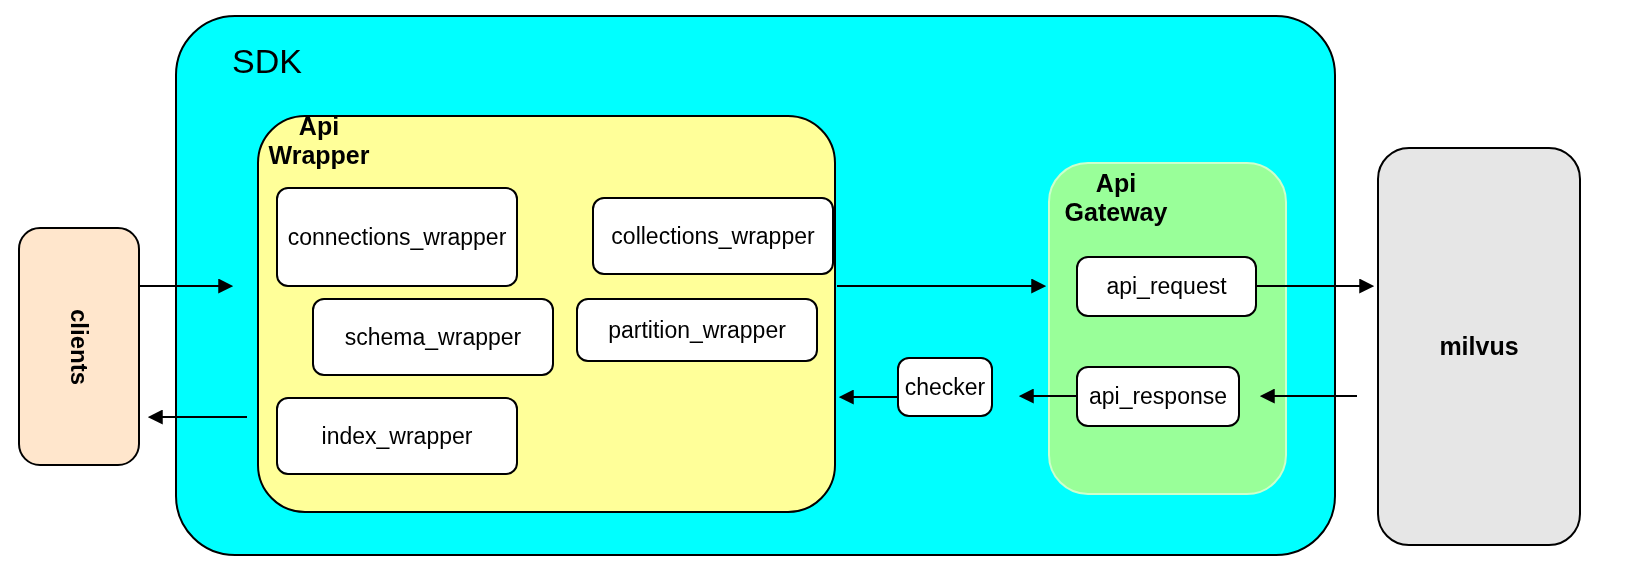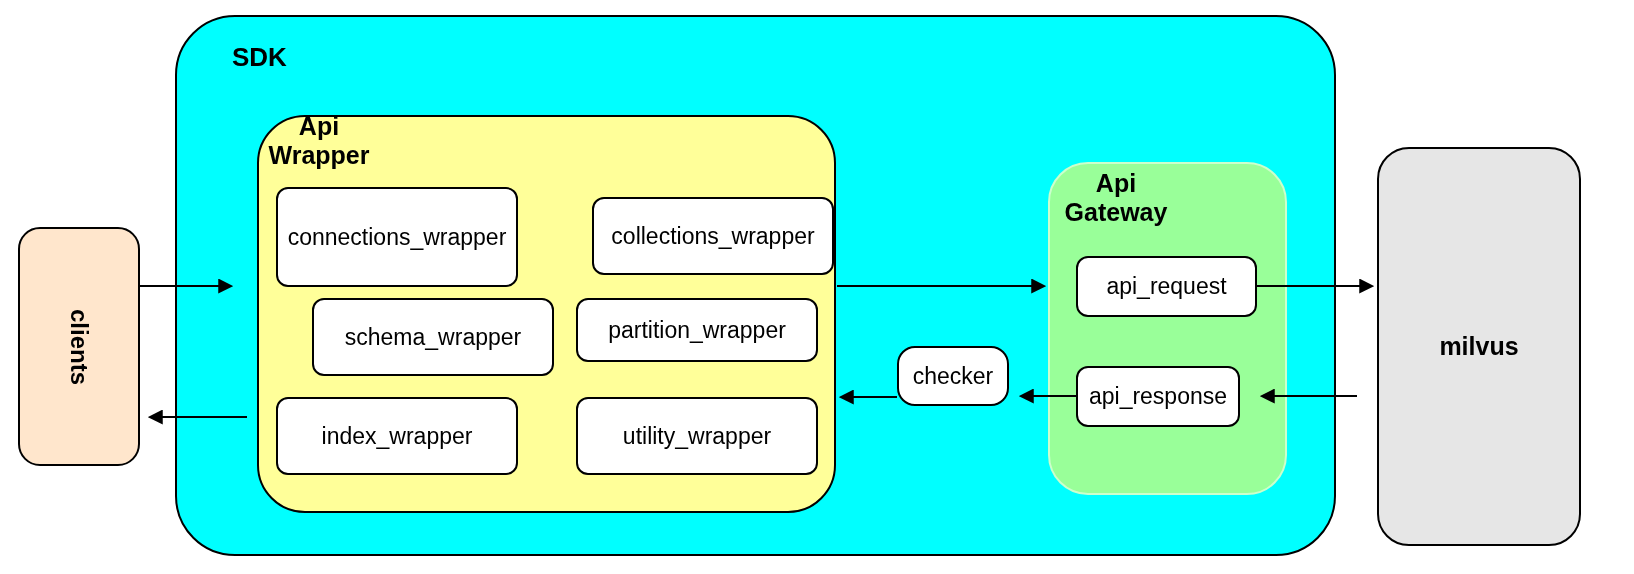--- a/index.html
+++ b/index.html
@@ -37,21 +37,21 @@
     display: flex; align-items: center; justify-content: center;
   }
   .clients {
     left: 18px; top: 227px; width: 122px; height: 239px;
     background: var(--clients-fill); border: 2px solid var(--border);
     border-radius: 22px;
     display: flex; align-items: center; justify-content: center;
   }
 
   
-  .sdk-label   { left: 232px; top: 42px; font-weight: bold; font-size: 26px; text-align: center; }
+  .sdk-label   { left: 232px; top: 42px; font-weight: normal; font-size: 34px; text-align: center; }
   .wrapper-label {
     left: 258px; top: 112px; width: 122px; text-align: center;
     font-weight: bold; font-size: 25px; line-height: 29px;
   }
   .gateway-label {
     left: 1051px; top: 169px; width: 130px; text-align: center;
     font-weight: bold; font-size: 25px; line-height: 29px;
   }
   .milvus-label  { font-weight: bold; font-size: 25px; }
   .clients-label { font-weight: bold; font-size: 24px; transform: rotate(90deg); white-space: nowrap; }
@@ -65,21 +65,21 @@
     font-size: 23px; white-space: nowrap;
   }
   .b-connections { left: 276px;  top: 187px; width: 242px; height: 100px; }
   .b-collections { left: 576px;  top: 197px; width: 242px; height: 78px; margin-left: 16px; }
   .b-schema      { left: 276px;  top: 298px; width: 242px; height: 78px; margin-left: 36px; }
   .b-partition   { left: 576px;  top: 298px; width: 242px; height: 64px; }
   .b-index       { left: 276px;  top: 397px; width: 242px; height: 78px; }
   .b-utility     { left: 576px;  top: 397px; width: 242px; height: 78px; }
   .b-request     { left: 1076px; top: 256px; width: 181px; height: 61px; }
   .b-response    { left: 1076px; top: 366px; width: 164px; height: 61px; }
-  .b-checker     { left: 897px;  top: 346px; width: 112px; height: 60px; border-radius: 18px; }
+  .b-checker     { left: 897px;  top: 357px; width: 96px; height: 60px; }
 
   
   .arrows {
     position: absolute; left: 0; top: 0; width: 1634px; height: 574px;
     pointer-events: none;
   }
   .arrows line { stroke: var(--border); stroke-width: 2; }
   .arrows path { fill: var(--border); }
 </style>
 </head>
@@ -119,23 +119,20 @@
   </div>
   <div class="wbox b-schema">
     <span>schema_wrapper</span>
   </div>
   <div class="wbox b-partition">
     <span>partition_wrapper</span>
   </div>
   <div class="wbox b-index">
     <span>index_wrapper</span>
   </div>
-  <div class="wbox b-utility">
-    <span>utility_wrapper</span>
-  </div>
   <div class="wbox b-request">
     <span>api_request</span>
   </div>
   <div class="wbox b-response">
     <span>api_response</span>
   </div>
   <div class="wbox b-checker">
     <span>checker</span>
   </div>
 

